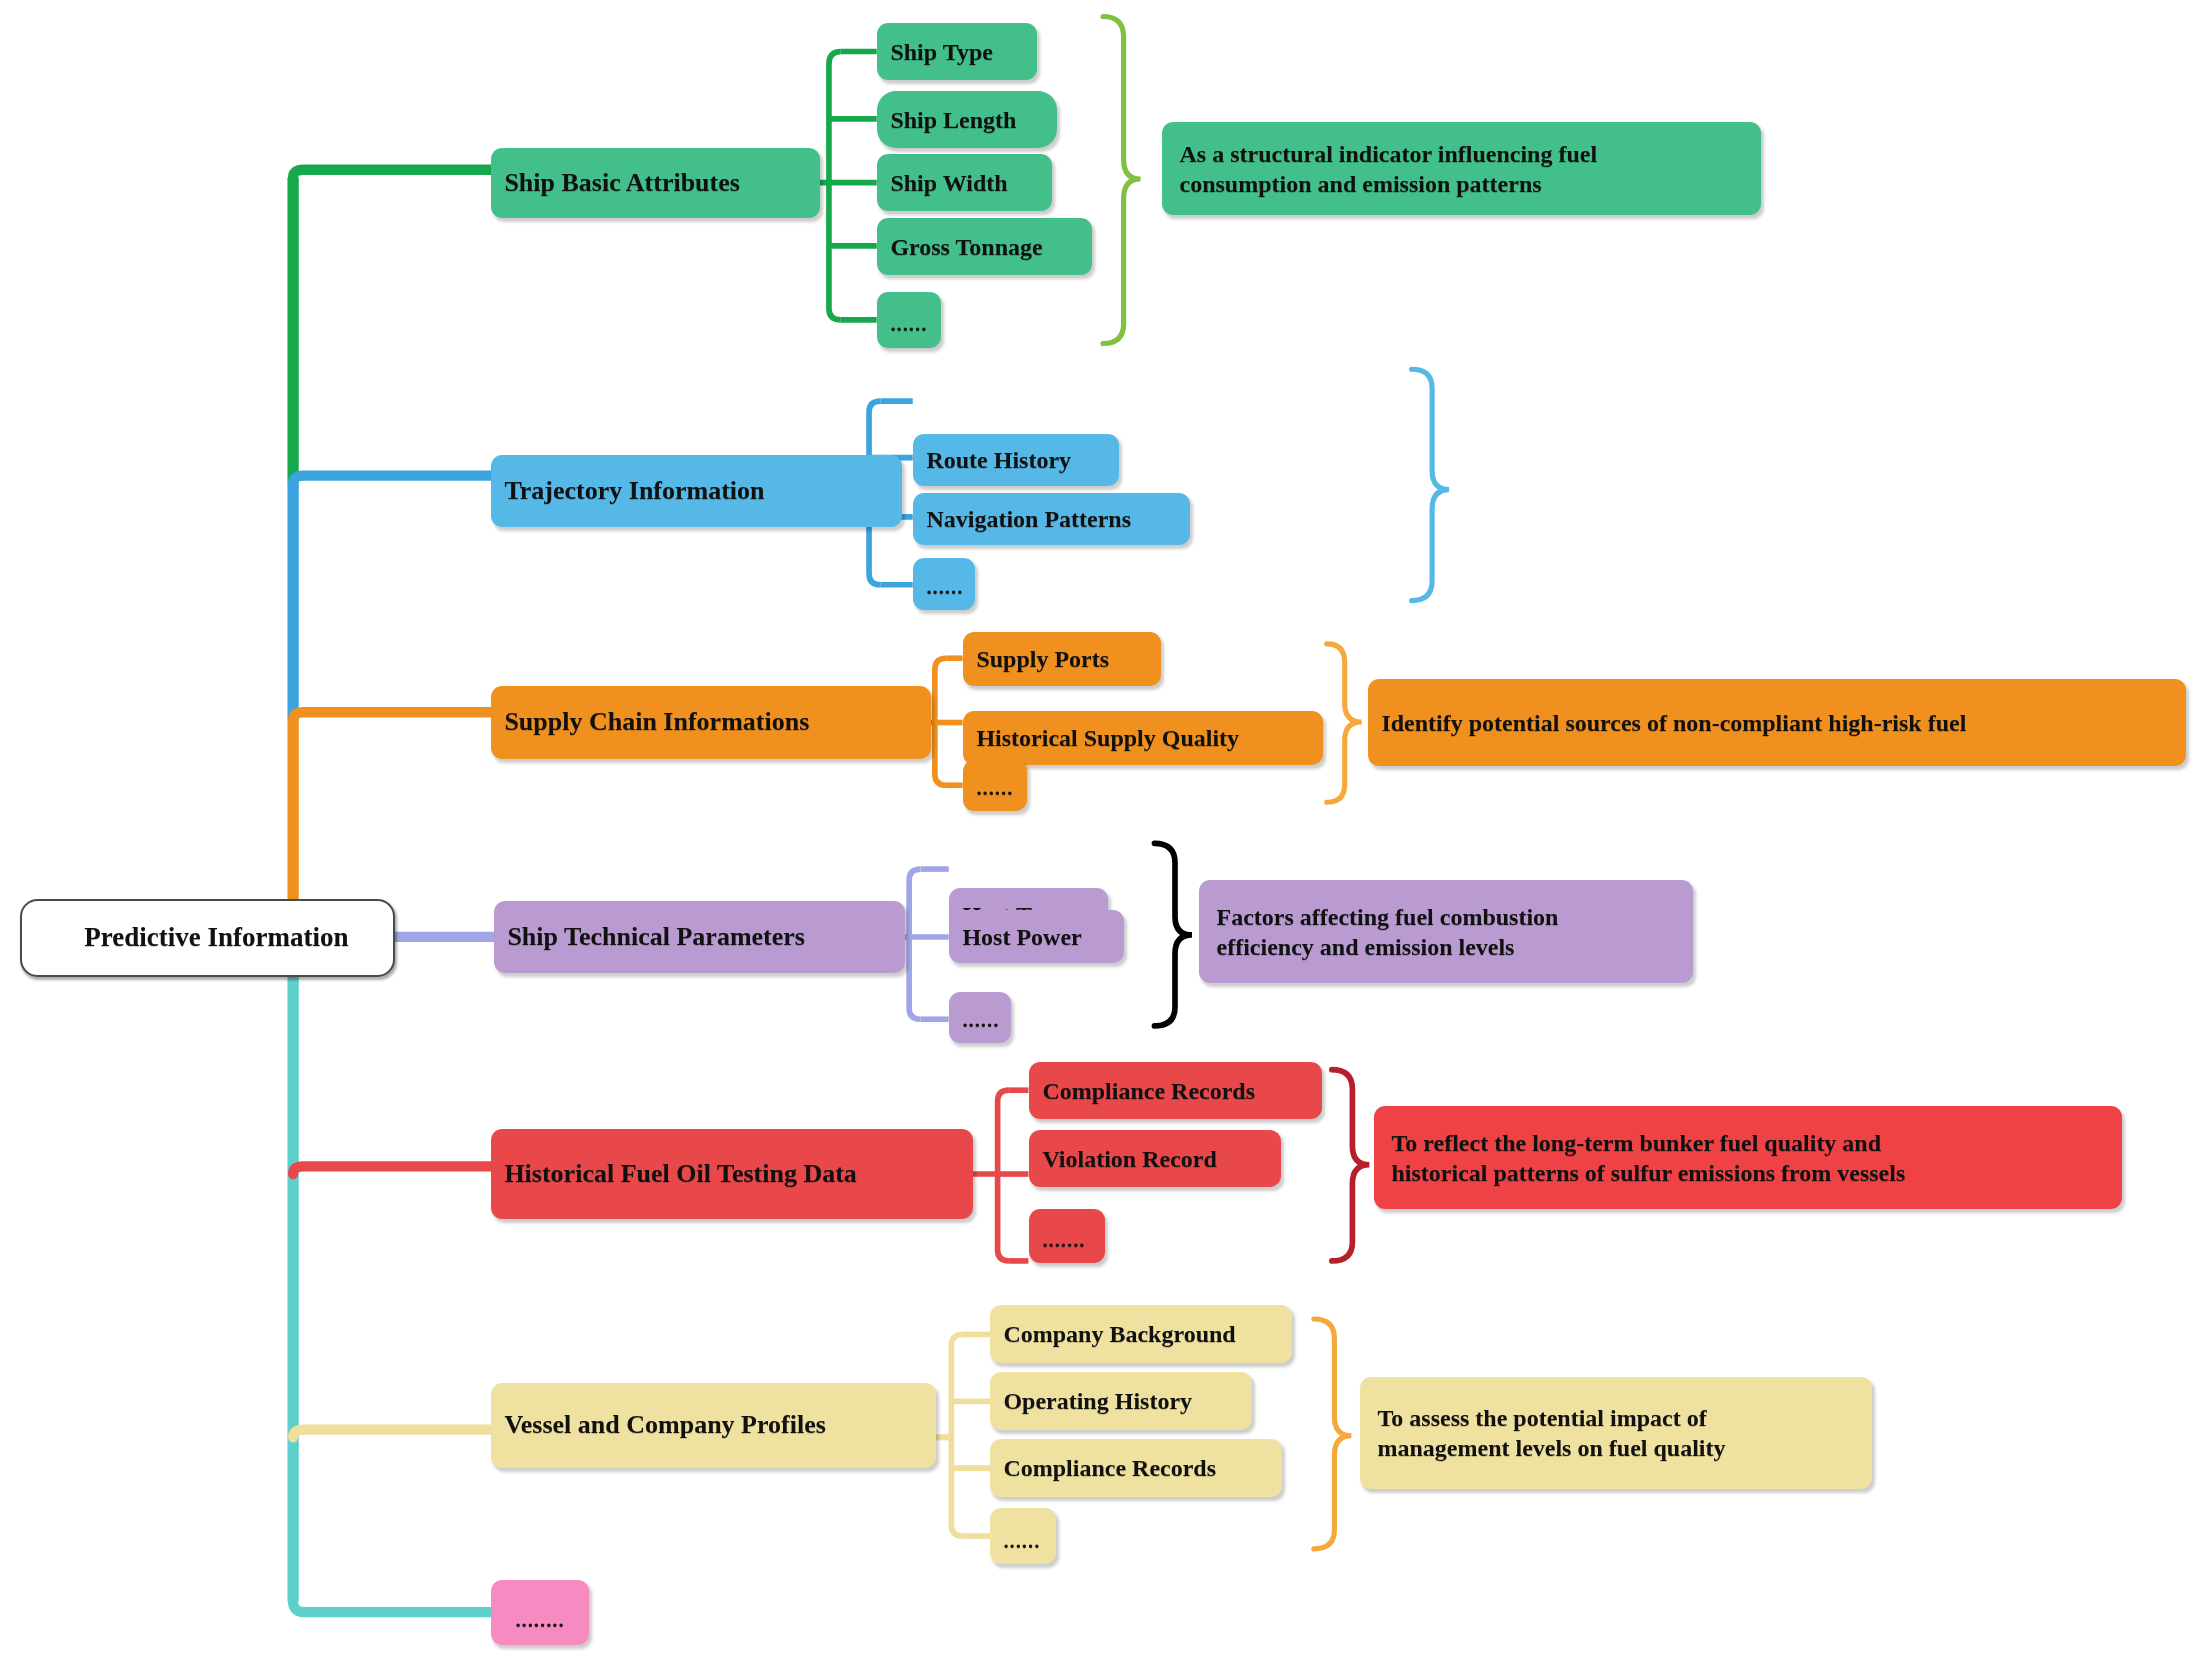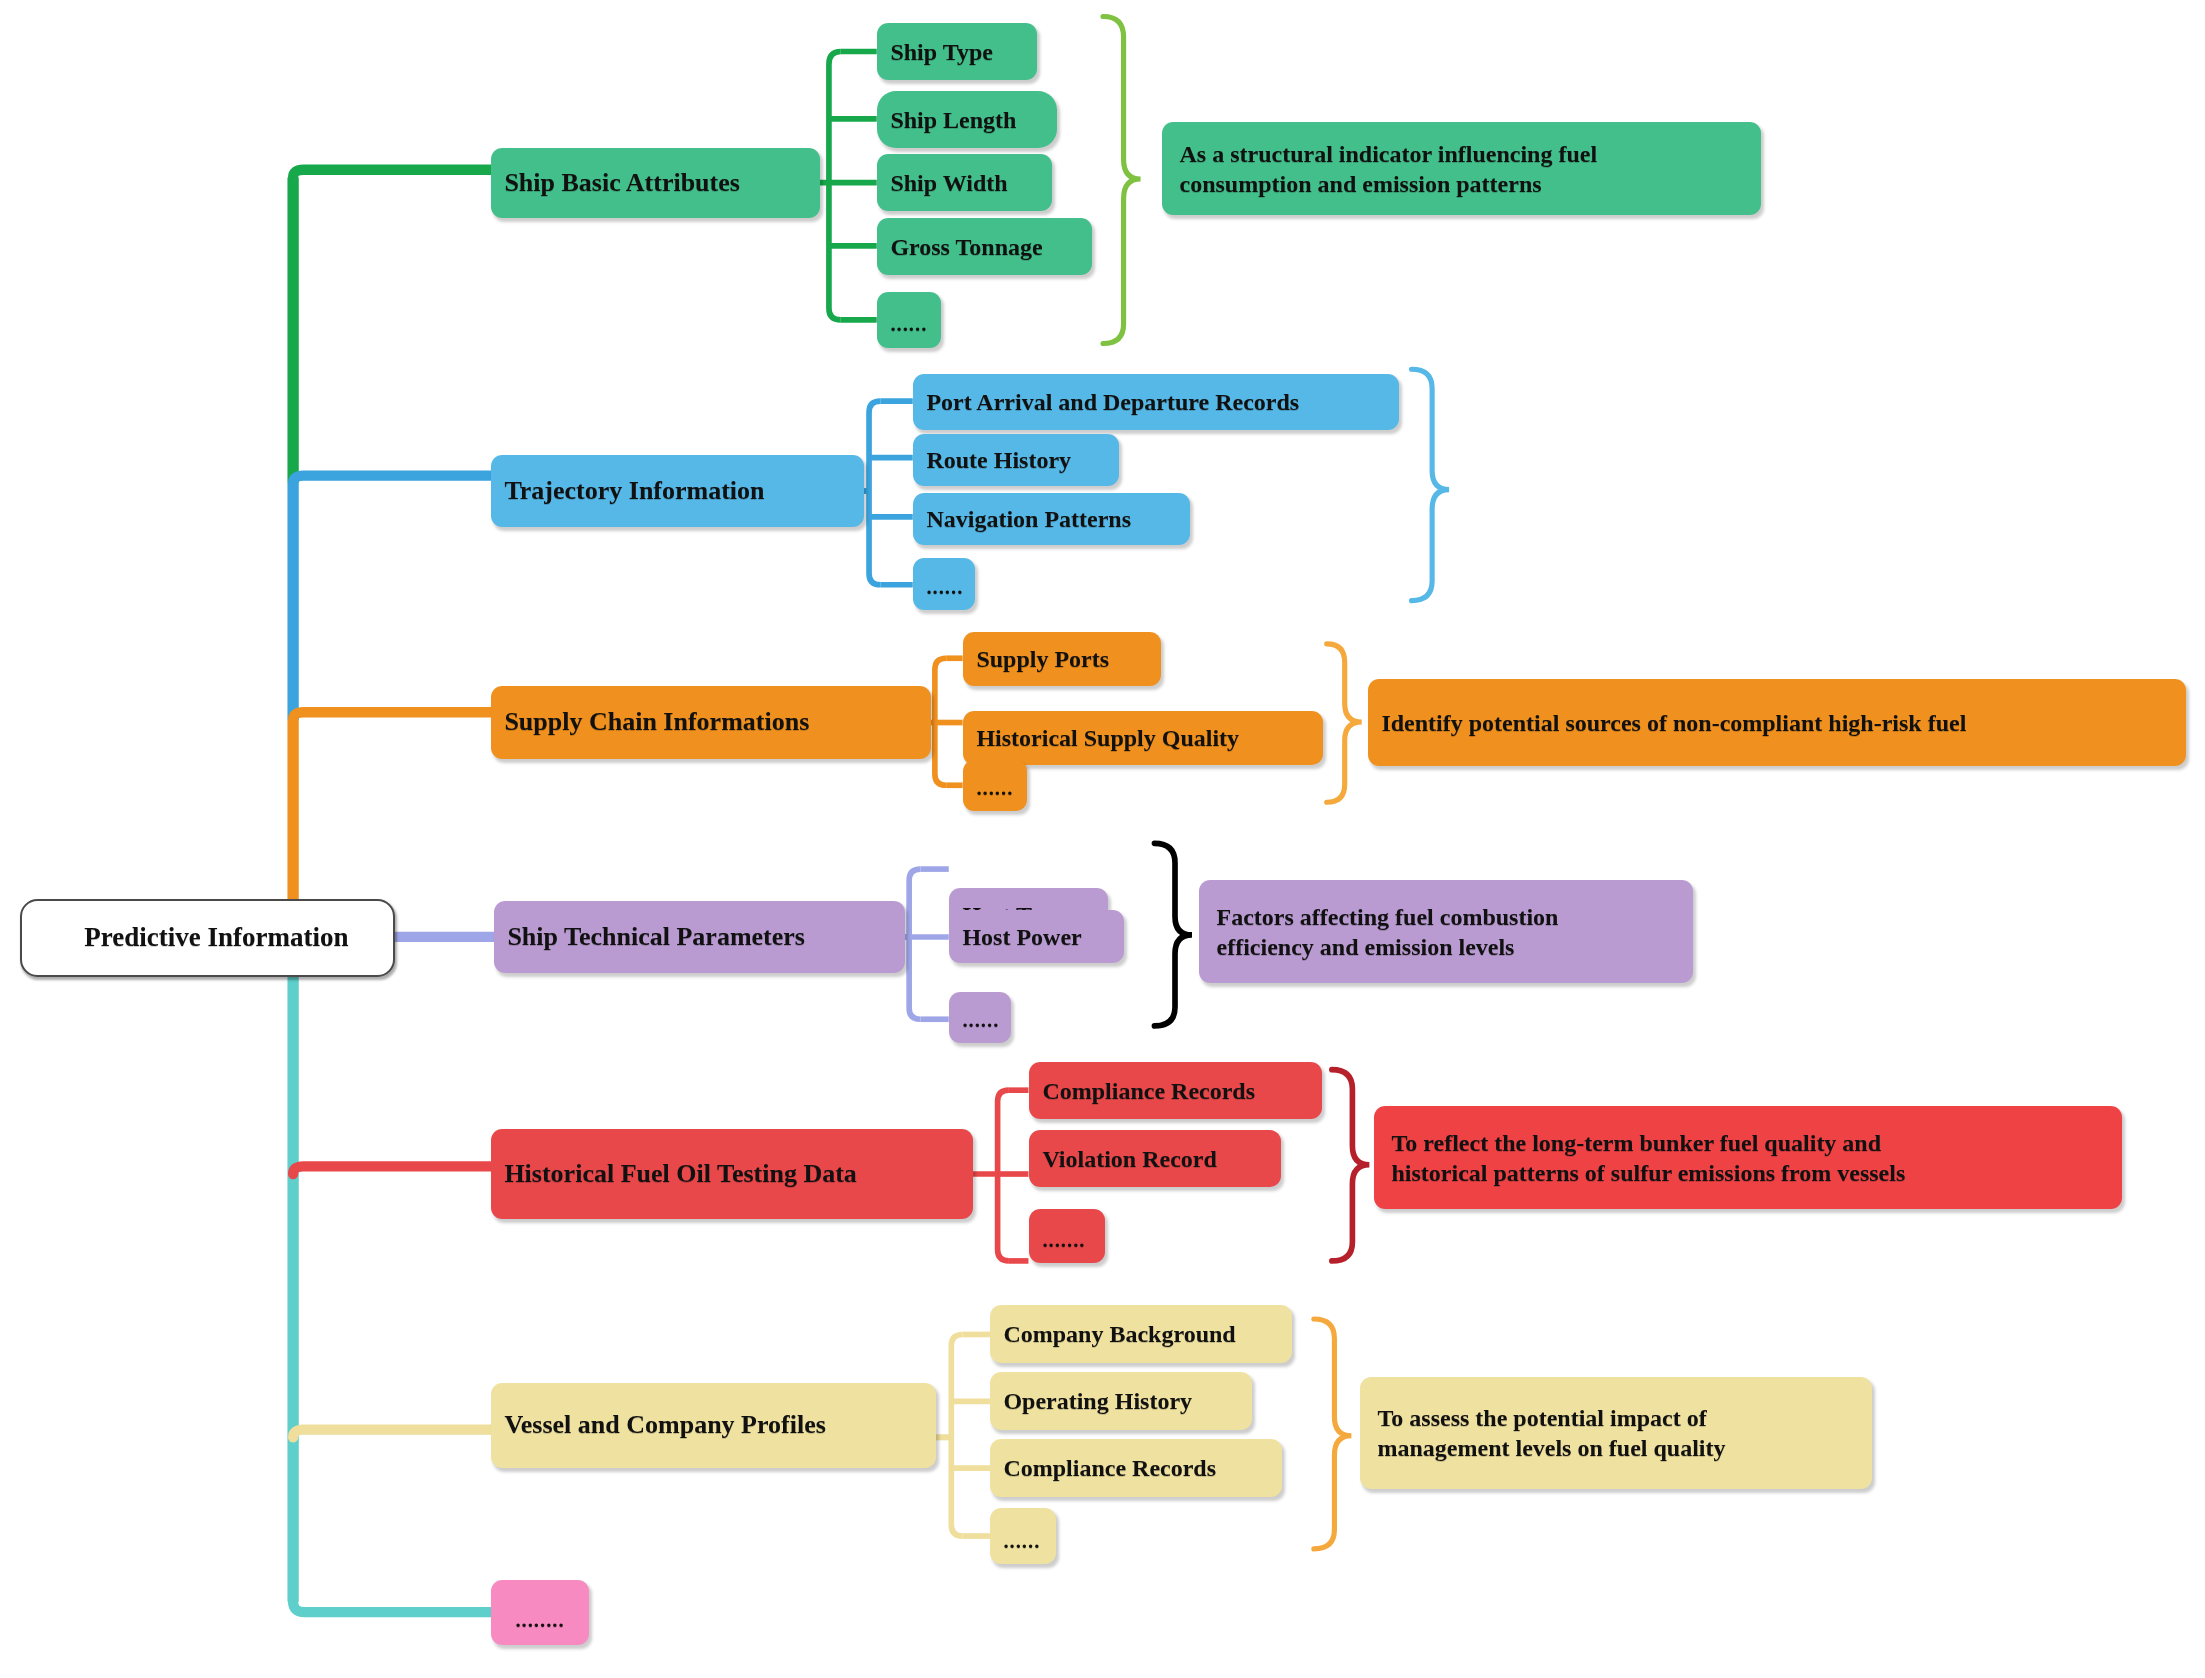--- a/index.html
+++ b/index.html
@@ -117,25 +117,22 @@
     <span>Gross Tonnage</span>
   </div>
   <div class="node shadow dots" style="left:877px;top:292px;width:64px;height:56px;background:#42BF8A;align-items:flex-end;padding-bottom:10.3px;">
     <span>......</span>
   </div>
   <div class="node shadow multiline" style="left:1162px;top:122px;width:599px;height:93px;background:#42BF8A;font-size:24px;flex-direction:column;justify-content:center;align-items:flex-start;padding:0 17.5px;">
     <span>As a structural indicator influencing fuel</span>
     <span>consumption and emission patterns</span>
   </div>
 
-  <div class="node shadow" style="left:491px;top:455px;width:373px;height:72px;background:#56B8E6;font-size:26px;">
+  <div class="node shadow" style="left:491px;top:455px;width:411px;height:72px;background:#56B8E6;font-size:26px;">
     <span>Trajectory Information</span>
-  </div>
-  <div class="node shadow" style="left:913px;top:374px;width:486px;height:56px;background:#56B8E6;font-size:24px;">
-    <span>Port Arrival and Departure Records</span>
   </div>
   <div class="node shadow" style="left:913px;top:434px;width:206px;height:52px;background:#56B8E6;font-size:24px;">
     <span>Route History</span>
   </div>
   <div class="node shadow" style="left:913px;top:493px;width:277px;height:52px;background:#56B8E6;font-size:24px;">
     <span>Navigation Patterns</span>
   </div>
   <div class="node shadow dots" style="left:913px;top:558px;width:62px;height:52px;background:#56B8E6;align-items:flex-end;padding-bottom:9.3px;">
     <span>......</span>
   </div>

